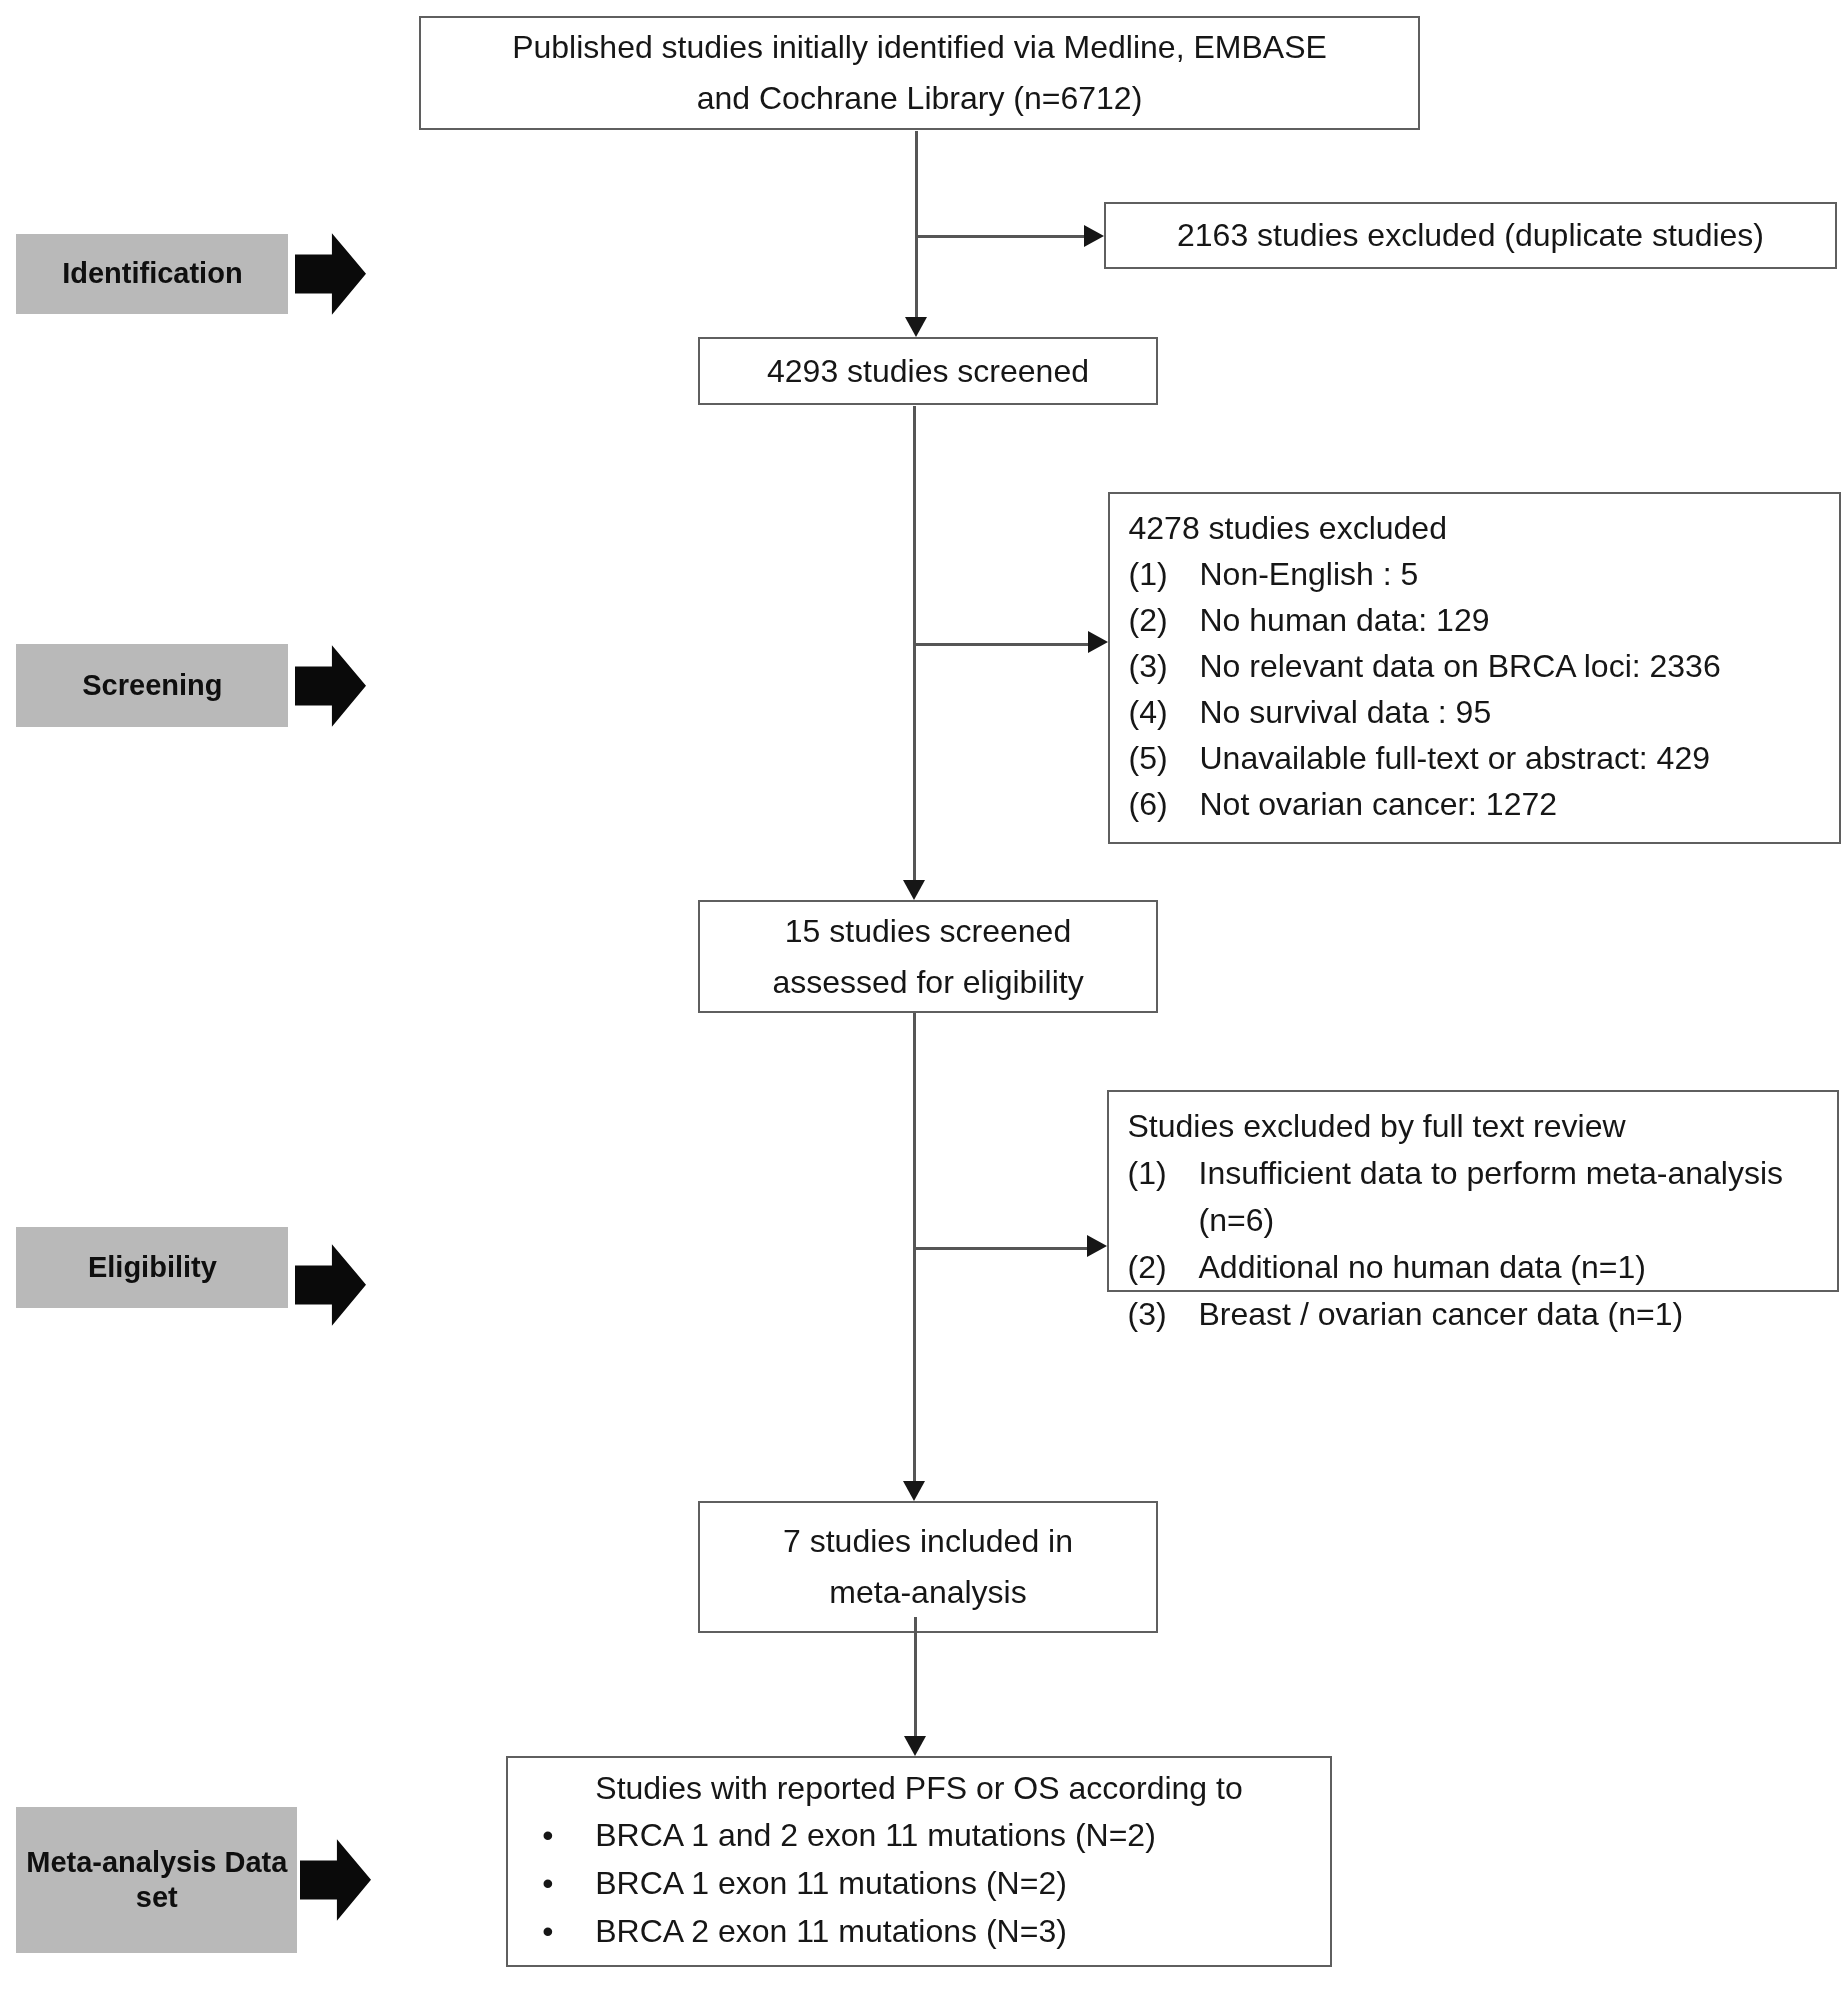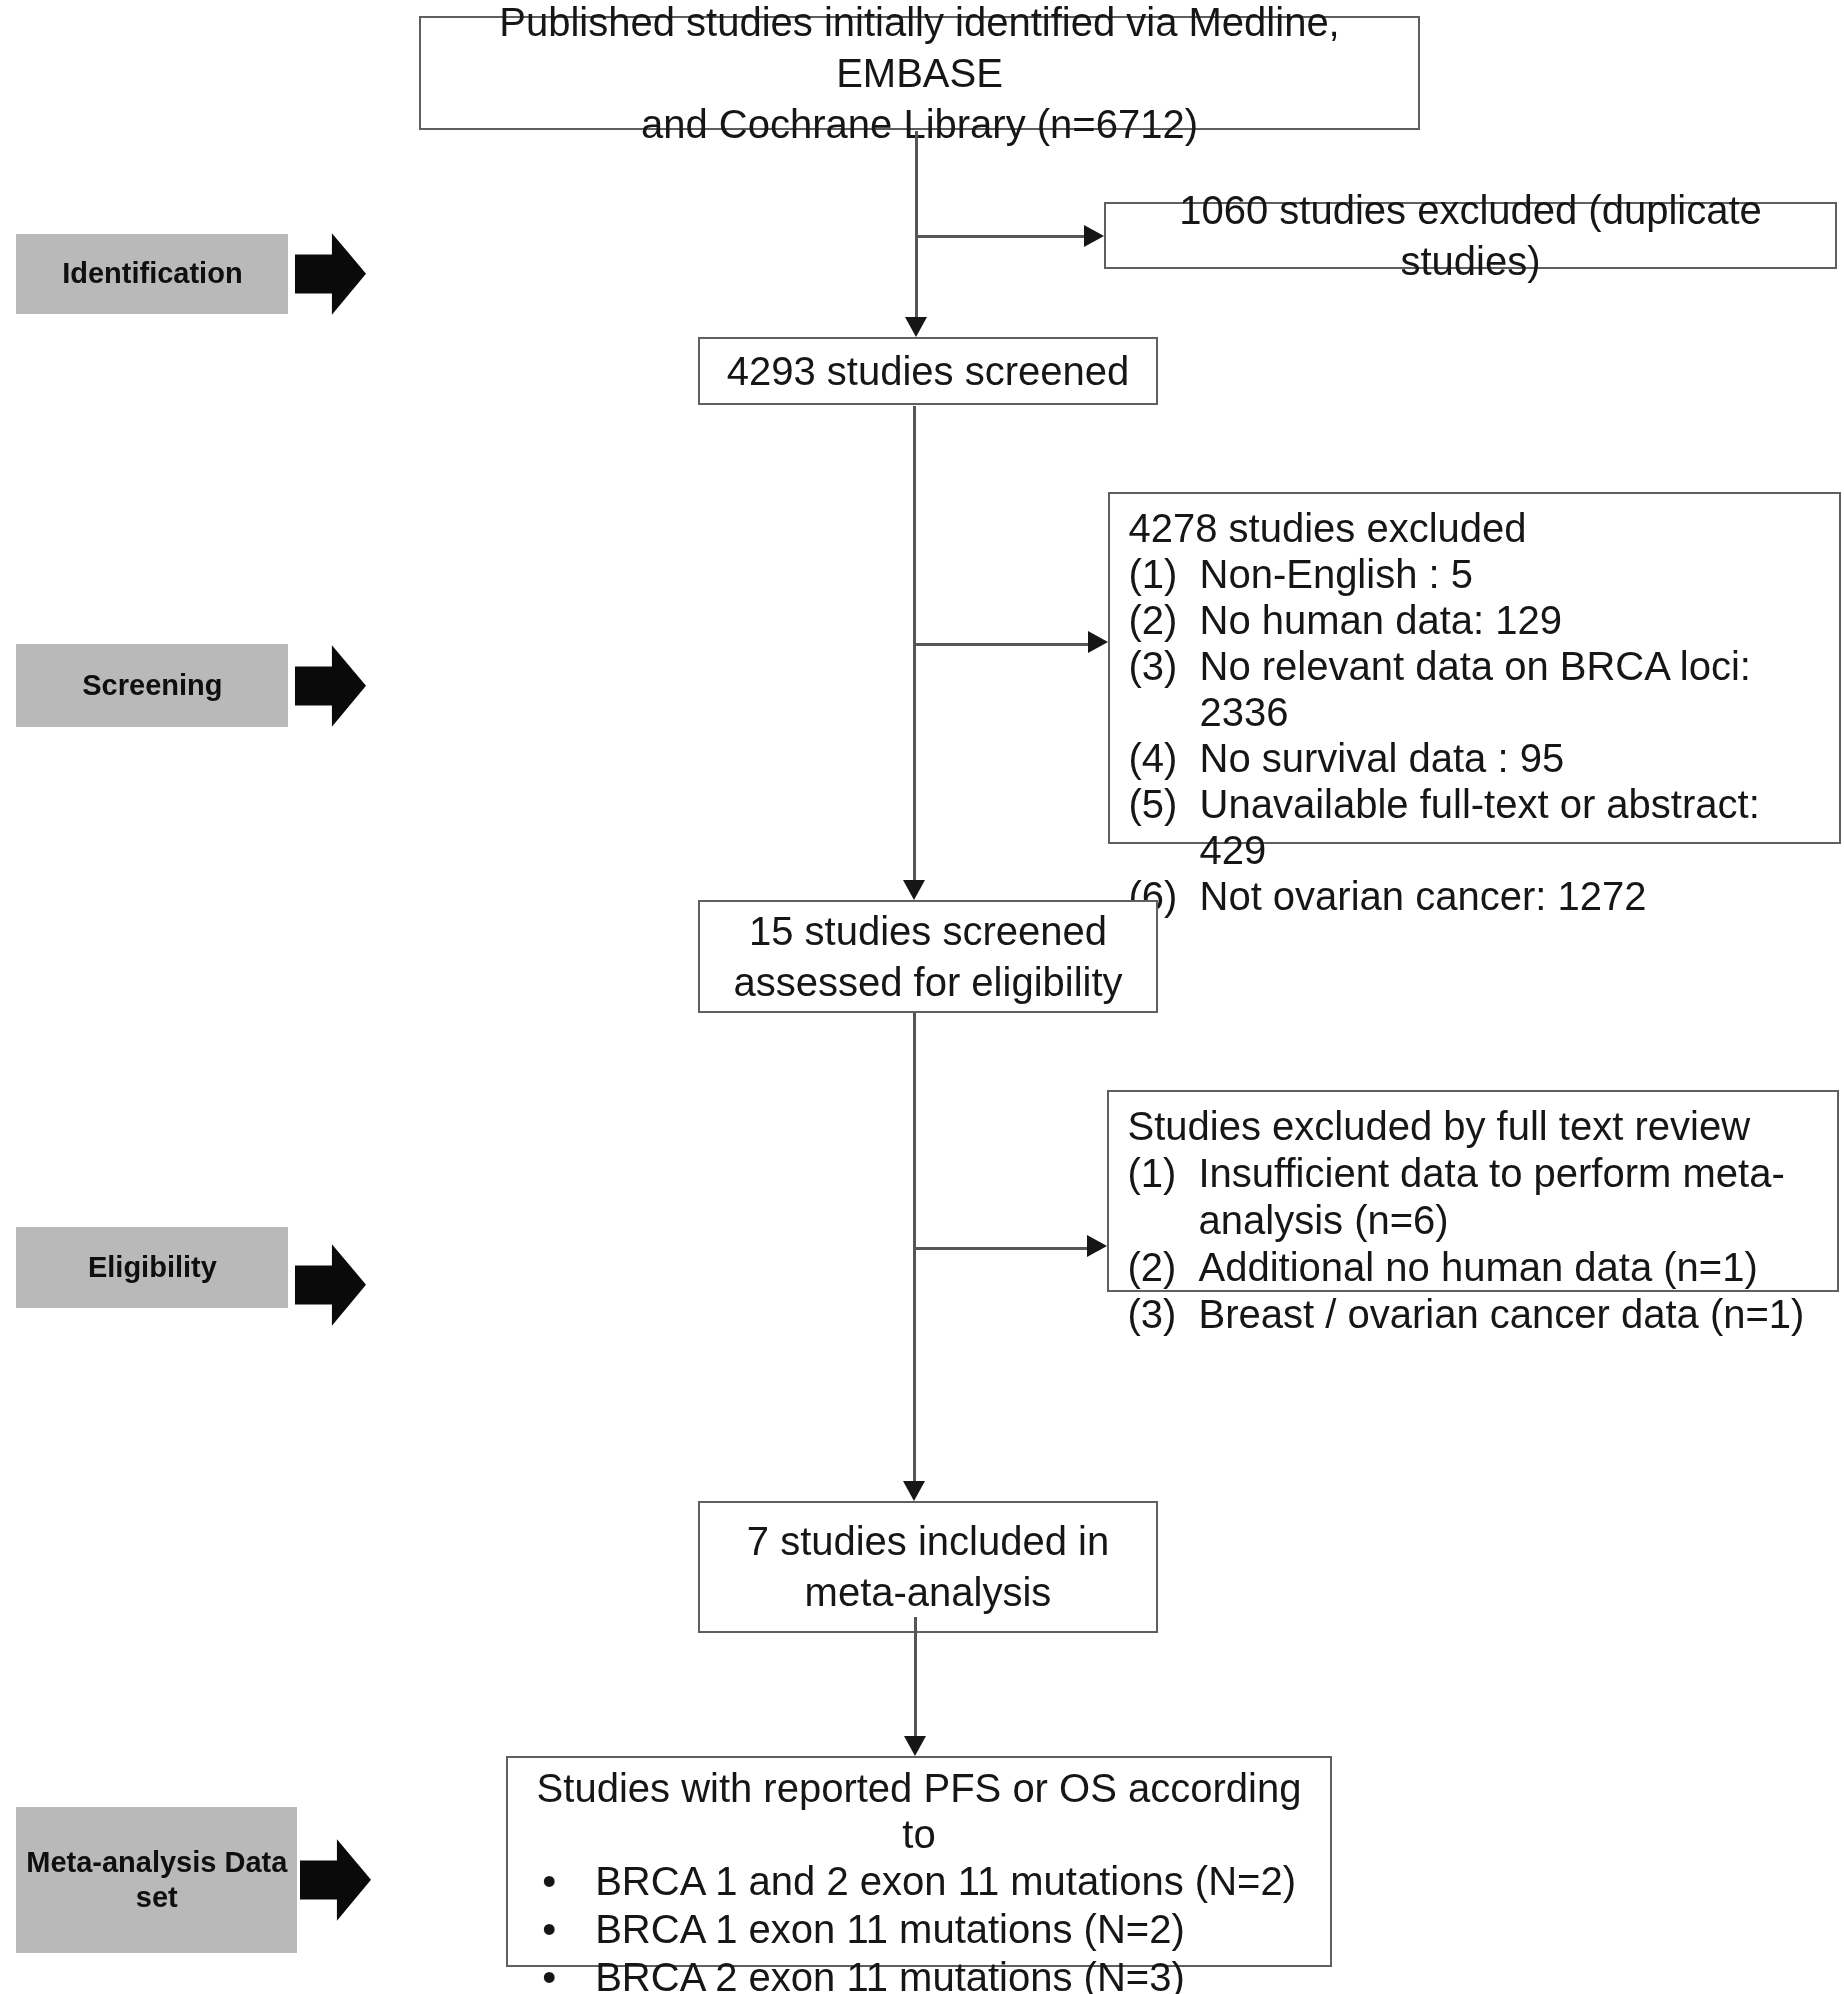--- a/index.html
+++ b/index.html
@@ -10,21 +10,21 @@
   
   .stage {
     position:absolute; background:#b9b9b9; color:#0f0f0f;
     display:flex; align-items:center; justify-content:center;
     text-align:center; font-weight:bold; font-size:29px; line-height:1.22;
   }
   .block-arrow { position:absolute; }
   
   .fbox {
     position:absolute; background:#ffffff; border:2.9px solid #5f5f5f;
-    box-sizing:border-box; font-size:40px; color:#161616;
+    box-sizing:border-box; font-size:32px; color:#161616;
   }
   .fbox.center {
     display:flex; flex-direction:column; align-items:center; justify-content:center;
     text-align:center;
   }
   .fbox.center .ln { line-height:51px; }
   .fbox.list  { padding:11.4px 14.3px 7.1px 18.5px;margin-top:13px; }
   .list-title { line-height:46px; }
   .li   { display:flex; line-height:46px; }
   .li .marker { flex:0 0 71px; }
@@ -79,21 +79,21 @@
   <svg class="block-arrow" style="left:300px; top:1839px;" width="71" height="82" viewBox="0 0 100 115">
     <polygon points="0,30 52,30 52,0 100,57 52,115 52,85 0,85" fill="#0a0a0a"></polygon>
   </svg>
 
   <div class="fbox center" style="left:419px; top:16.4px; width:1001px; height:114px;">
     <div class="ln">Published studies initially identified via Medline, EMBASE</div>
     <div class="ln">and Cochrane Library (n=6712)</div>
   </div>
 
   <div class="fbox center" style="left:1104px; top:202px; width:733px; height:67px;">
-    <div class="ln">1060 studies excluded (duplicate studies)</div>
+    <div class="ln">2163 studies excluded (duplicate studies)</div>
   </div>
 
   <div class="fbox center" style="left:698px; top:337px; width:460px; height:68px;">
     <div class="ln">4293 studies screened</div>
   </div>
 
   <div class="fbox list" style="left:1108px; top:479px; width:733px; height:352px;">
     <div class="list-title">4278 studies excluded</div>
     <div class="li">
       <span class="marker">(1)</span>

